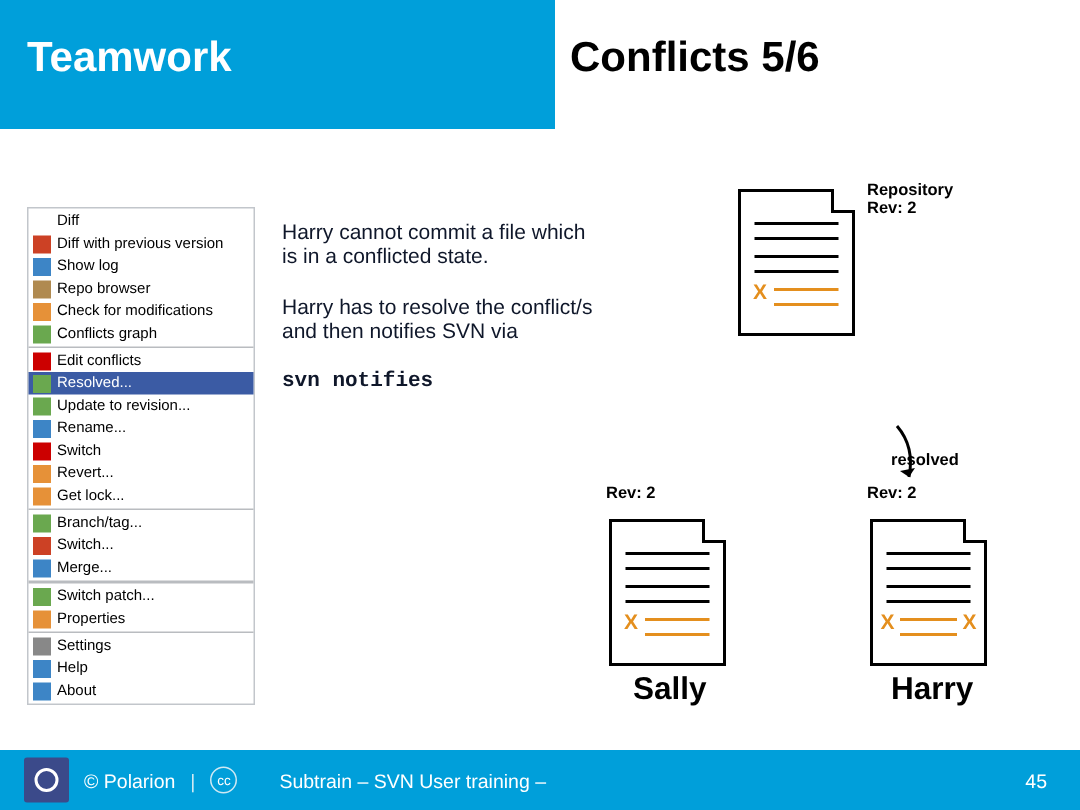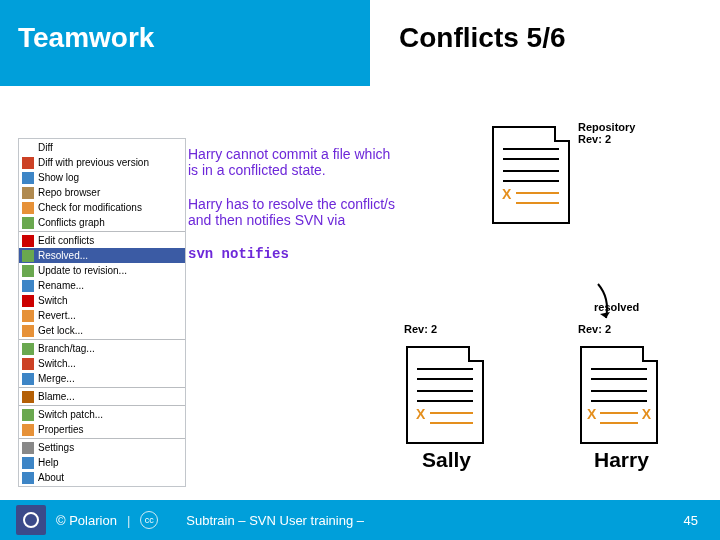--- a/index.html
+++ b/index.html
@@ -1,30 +1,30 @@
 <!DOCTYPE html>
 <html><head>
 <meta charset="utf-8">
 <style>
   * { margin: 0; padding: 0; box-sizing: border-box; }
   body { width: 720px; height: 540px; font-family: Arial, sans-serif; background: #fff; position: relative; overflow: hidden; }
   .header { display: flex; height: 86px; }
   .hdr-left { background: #009fda; color: #fff; width: 370px; padding: 22px 0 0 18px; font-size: 28px; font-weight: bold; }
-  .hdr-right { background: #fff; color: #000; flex: 1; padding: 22px 0 0 10px; font-size: 28px; font-weight: bold; margin-left: 19px; }
+  .hdr-right { background: #fff; color: #000; flex: 1; padding: 22px 0 0 10px; font-size: 28px; font-weight: bold; }
 
   .content { position: relative; height: 414px; }
 
-  .menu { position: absolute; left: 18px; top: 52px; width: 168px; border: 1px solid #c2c6cb; background: #fff; font-size: 10px; color: #000; }
+  .menu { position: absolute; left: 18px; top: 52px; width: 152px; border: 1px solid #c2c6cb; background: #fff; font-size: 10px; color: #000; }
   .menu-group { padding: 1px 0; }
   .menu-sep { border-top: 1px solid #b9bcc0; margin: 0; }
   .menu-item { display: flex; align-items: center; height: 15px; padding: 0 3px; gap: 4px; }
   .menu-item.sel { background: #3b5ba4; color: #fff; }
   .mi-icon { width: 12px; height: 12px; display: inline-block; }
 
-  .body-text { position: absolute; left: 188px; top: 60px; width: 210px; font-size: 14px; color: #6d28d9; }
+  .body-text { position: absolute; left: 188px; top: 60px; width: 210px; font-size: 14px; color: #0f172a; }
   .body-text p { margin-bottom: 18px; line-height: 1.15; }
   .cmd { font-family: "Courier New", monospace; font-size: 14px; font-weight: bold; }
 
   .doc { background: #fff; border: 2px solid #000; position: relative; }
   .doc.small { width: 78px; height: 98px; }
   .dog-ear { position: absolute; right: -2px; top: -2px; width: 16px; height: 16px; background: #fff; border-left: 2px solid #000; border-bottom: 2px solid #000; }
   .dog-ear::after { content: ""; position: absolute; right: -2px; top: -2px; width: 0; height: 0; border-right: 16px solid #fff0; border-top: 16px solid #fff0; }
   .doc .ln { position: absolute; left: 9px; right: 9px; height: 0; border-top: 2px solid #000; }
   .doc .ln.orange { border-top-color: #e48f1e; }
   .doc .xmark { position: absolute; font-weight: bold; font-size: 14px; color: #e48f1e; }
@@ -124,26 +124,20 @@
       <div class="menu-item">
           <span class="mi-icon" style="background:#cc4125"></span>
           <span>Switch...</span>
         </div>
       <div class="menu-item">
           <span class="mi-icon" style="background:#3d85c6"></span>
           <span>Merge...</span>
         </div>
     </div>
     <div class="menu-sep"></div>
-    <div class="menu-group">
-      <div class="menu-item">
-          <span class="mi-icon" style="background:#b45f06"></span>
-          <span>Blame...</span>
-        </div>
-    </div>
     <div class="menu-sep"></div>
     <div class="menu-group">
       <div class="menu-item">
           <span class="mi-icon" style="background:#6aa84f"></span>
           <span>Switch patch...</span>
         </div>
       <div class="menu-item">
           <span class="mi-icon" style="background:#e69138"></span>
           <span>Properties</span>
         </div>

